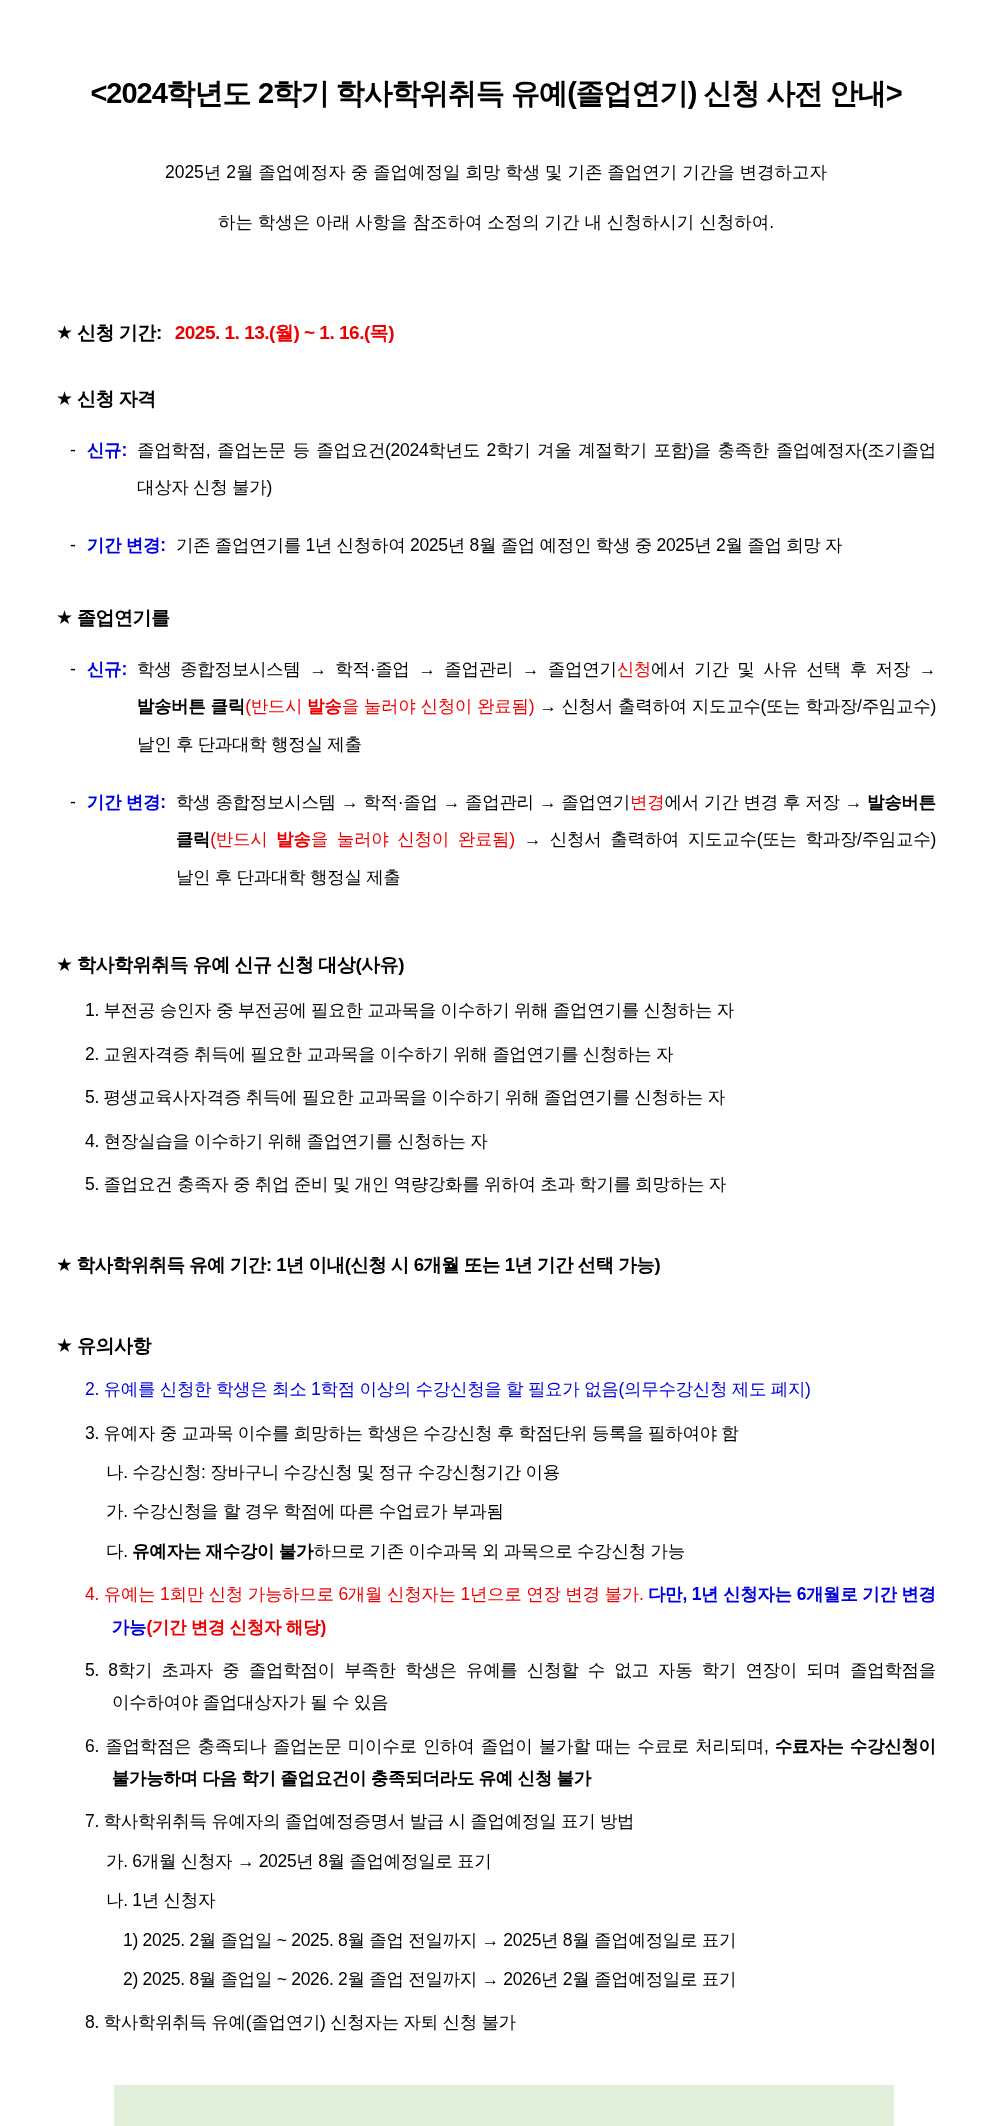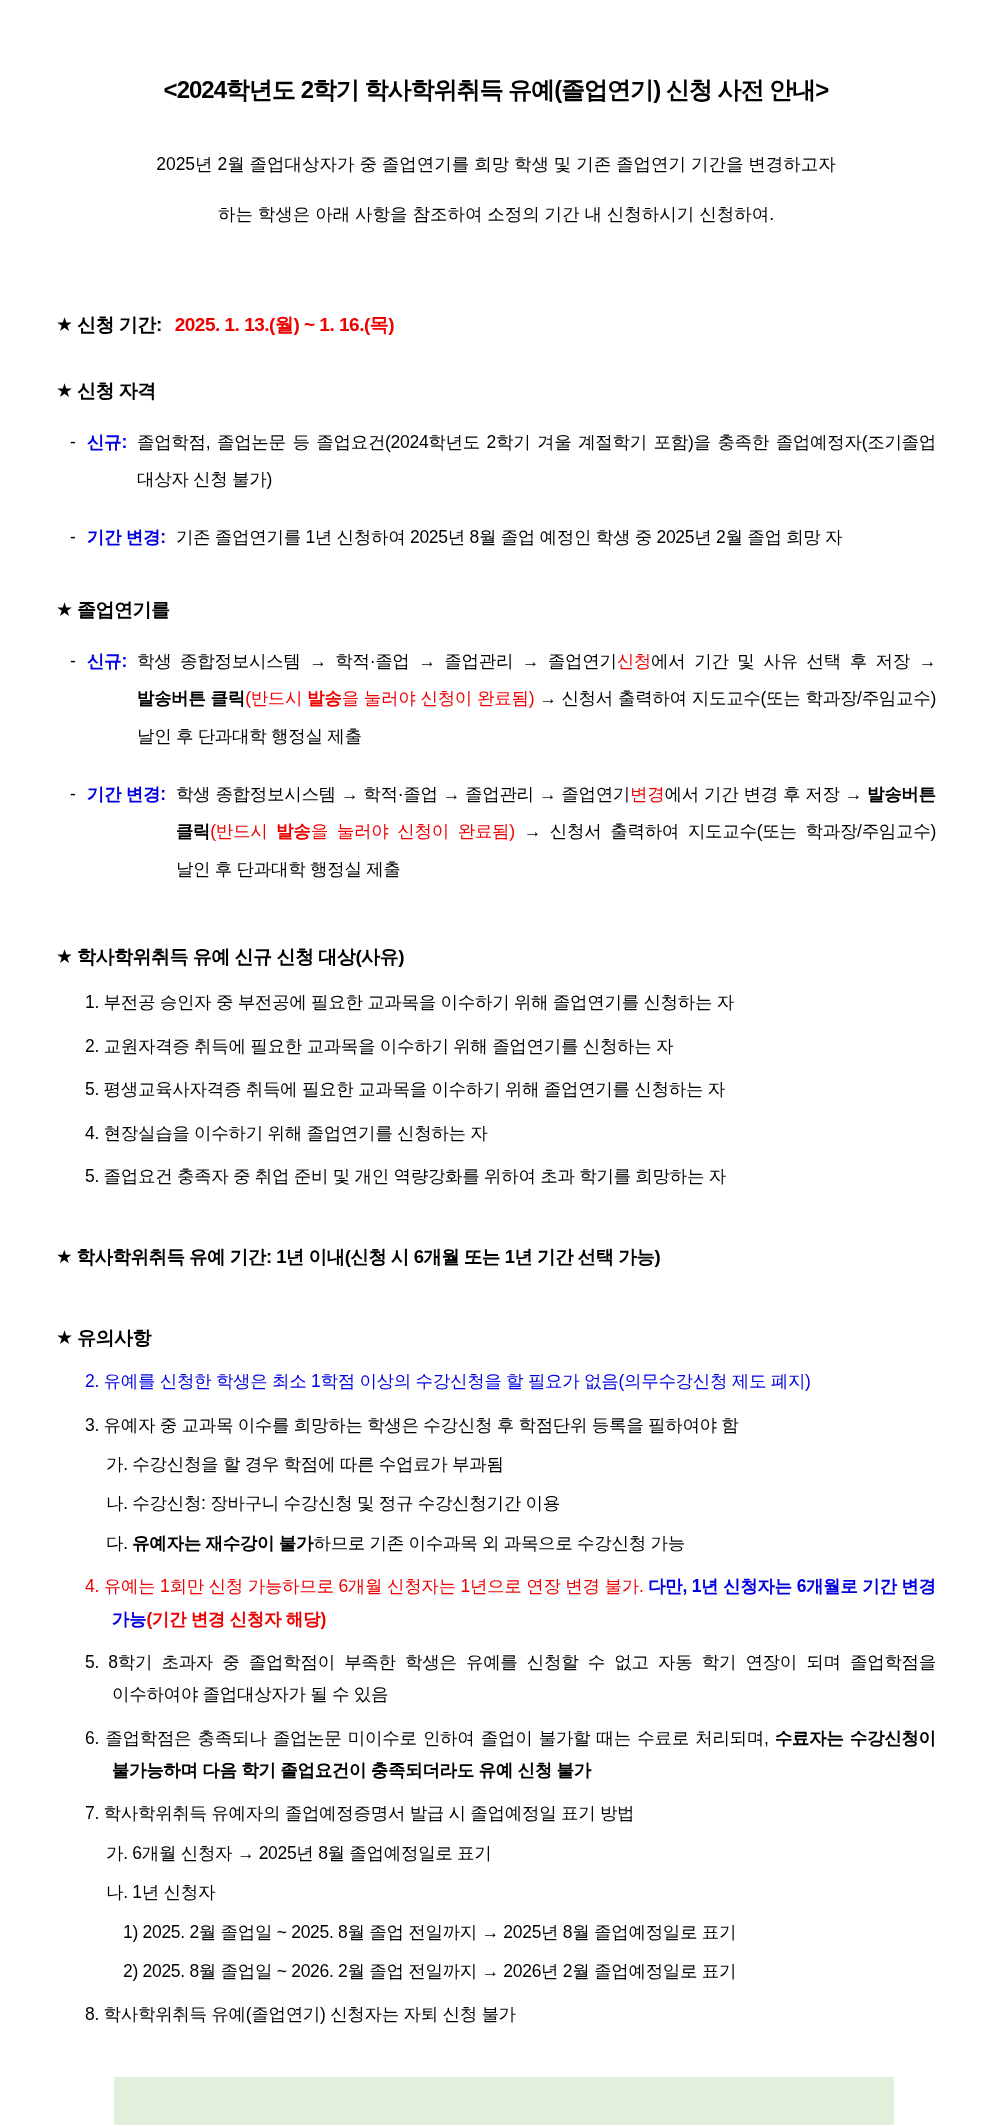--- a/index.html
+++ b/index.html
@@ -18,21 +18,21 @@
   }
   .page{
     width:992px;
     height:2126px;
     padding:60px 56px 0;
     overflow:hidden;
     background:#fff;
   }
   .title{
     margin:14px 0 0;
-    font-size:24px;
+    font-size:29px;
     font-weight:800;
     text-align:center;
     letter-spacing:-1px;
     white-space:nowrap;
   }
   .intro{
     margin:34px 26px 0;
     font-size:17.5px;
     line-height:2.85;
     text-align:center;
@@ -120,21 +120,21 @@
   }
 </style>
 </head>
 <body>
 
 <div class="page">
 
   <h1 class="title">&lt;2024학년도 2학기 학사학위취득 유예(졸업연기) 신청 사전 안내&gt;</h1>
 
   <p class="intro">
-    <span class="intro-line">2025년 2월 졸업대상자가 중 졸업연기를 희망 학생 및 기존 졸업연기 기간을 변경하고자</span>
+    <span class="intro-line">2025년 2월 졸업예정자 중 졸업예정일 희망 학생 및 기존 졸업연기 기간을 변경하고자</span>
     <span class="intro-line">하는 학생은 아래 사항을 참조하여 소정의 기간 내 신청하시기 신청하여.</span>
   </p>
 
   <div class="h period-line">
     <span>★ 신청 기간:</span>
     <span class="red bold val">2025. 1. 13.(월) ~ 1. 16.(목)</span>
   </div>
 
   <div>
     <div class="h sect-head">★ 신청 자격</div>
@@ -182,22 +182,22 @@
   <div class="duration-line">★ 학사학위취득 유예 기간: 1년 이내(신청 시 6개월 또는 1년 기간 선택 가능)</div>
 
   <div>
     <div class="h notes-head">★ 유의사항</div>
     <div class="numblock notes">
 
 
       <div class="numline blue">2. 유예를 신청한 학생은 최소 1학점 이상의 수강신청을 할 필요가 없음(의무수강신청 제도 폐지)</div>
 
       <div class="numline">3. 유예자 중 교과목 이수를 희망하는 학생은 수강신청 후 학점단위 등록을 필하여야 함</div>
+      <div class="sub">나. 수강신청: 장바구니 수강신청 및 정규 수강신청기간 이용</div>
       <div class="sub">가. 수강신청을 할 경우 학점에 따른 수업료가 부과됨</div>
-      <div class="sub">나. 수강신청: 장바구니 수강신청 및 정규 수강신청기간 이용</div>
       <div class="sub"><span>다. </span><span class="bold">유예자는 재수강이 불가</span><span>하므로 기존 이수과목 외 과목으로 수강신청 가능</span></div>
 
       <div class="numline"><span class="red">4. 유예는 1회만 신청 가능하므로 6개월 신청자는 1년으로 연장 변경 불가. </span><span class="blue bold">다만, 1년 신청자는 6개월로 기간 변경 가능</span><span class="red bold">(기간 변경 신청자 해당)</span></div>
 
       <div class="numline">5. 8학기 초과자 중 졸업학점이 부족한 학생은 유예를 신청할 수 없고 자동 학기 연장이 되며 졸업학점을 이수하여야 졸업대상자가 될 수 있음</div>
 
       <div class="numline"><span>6. 졸업학점은 충족되나 졸업논문 미이수로 인하여 졸업이 불가할 때는 수료로 처리되며, </span><span class="bold">수료자는 수강신청이 불가능하며 다음 학기 졸업요건이 충족되더라도 유예 신청 불가</span></div>
 
       <div class="numline">7. 학사학위취득 유예자의 졸업예정증명서 발급 시 졸업예정일 표기 방법</div>
       <div class="sub">가. 6개월 신청자 → 2025년 8월 졸업예정일로 표기</div>

